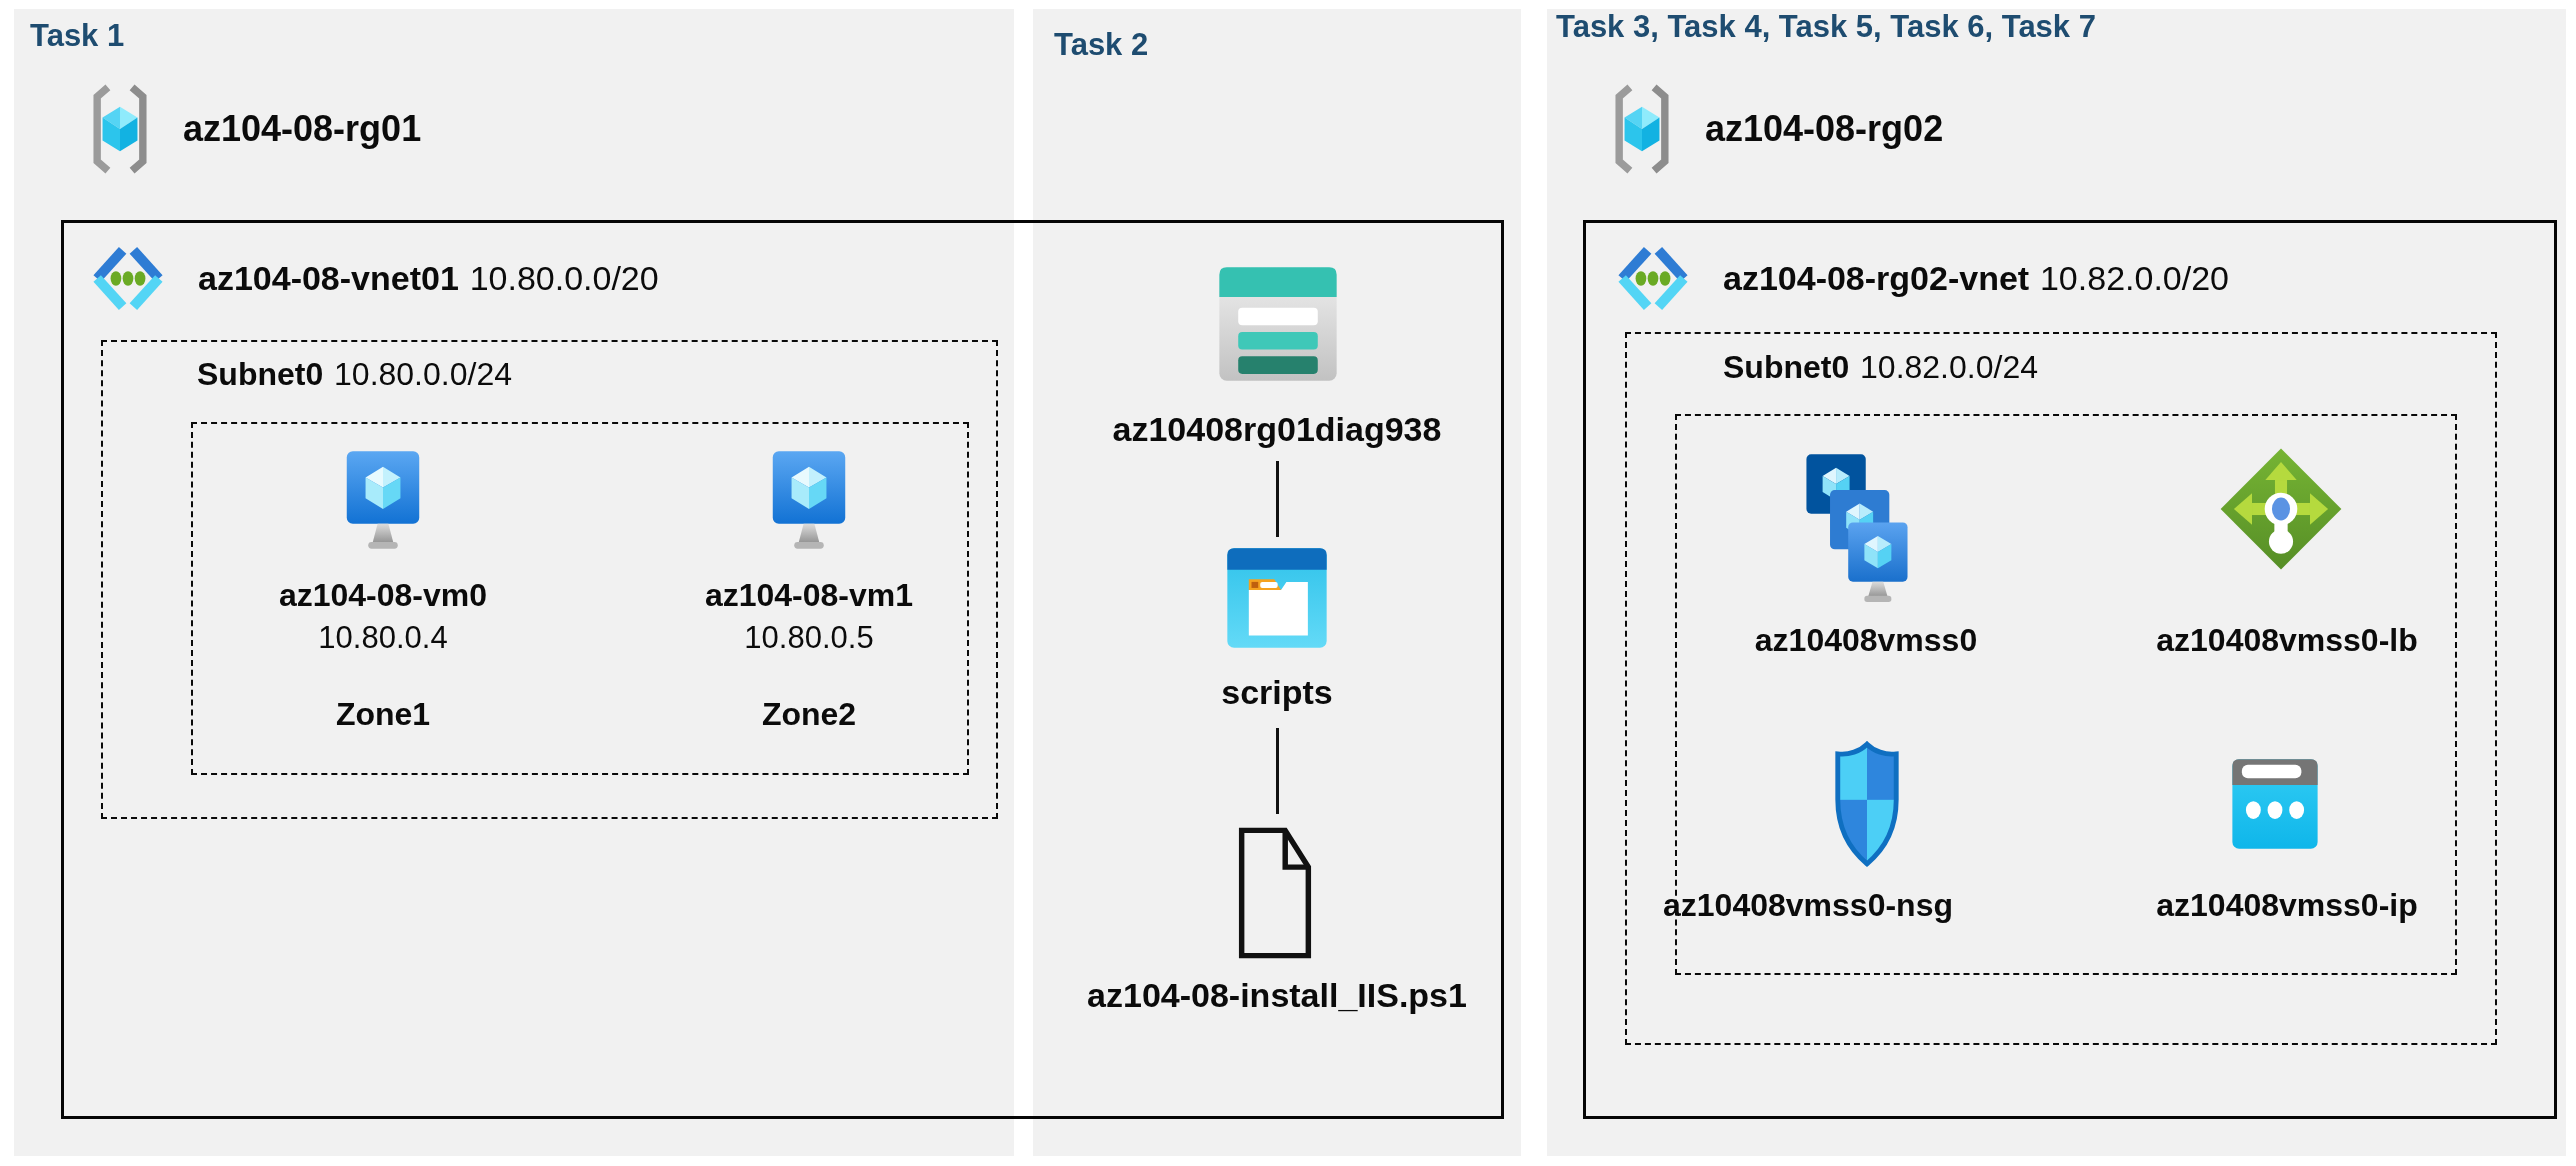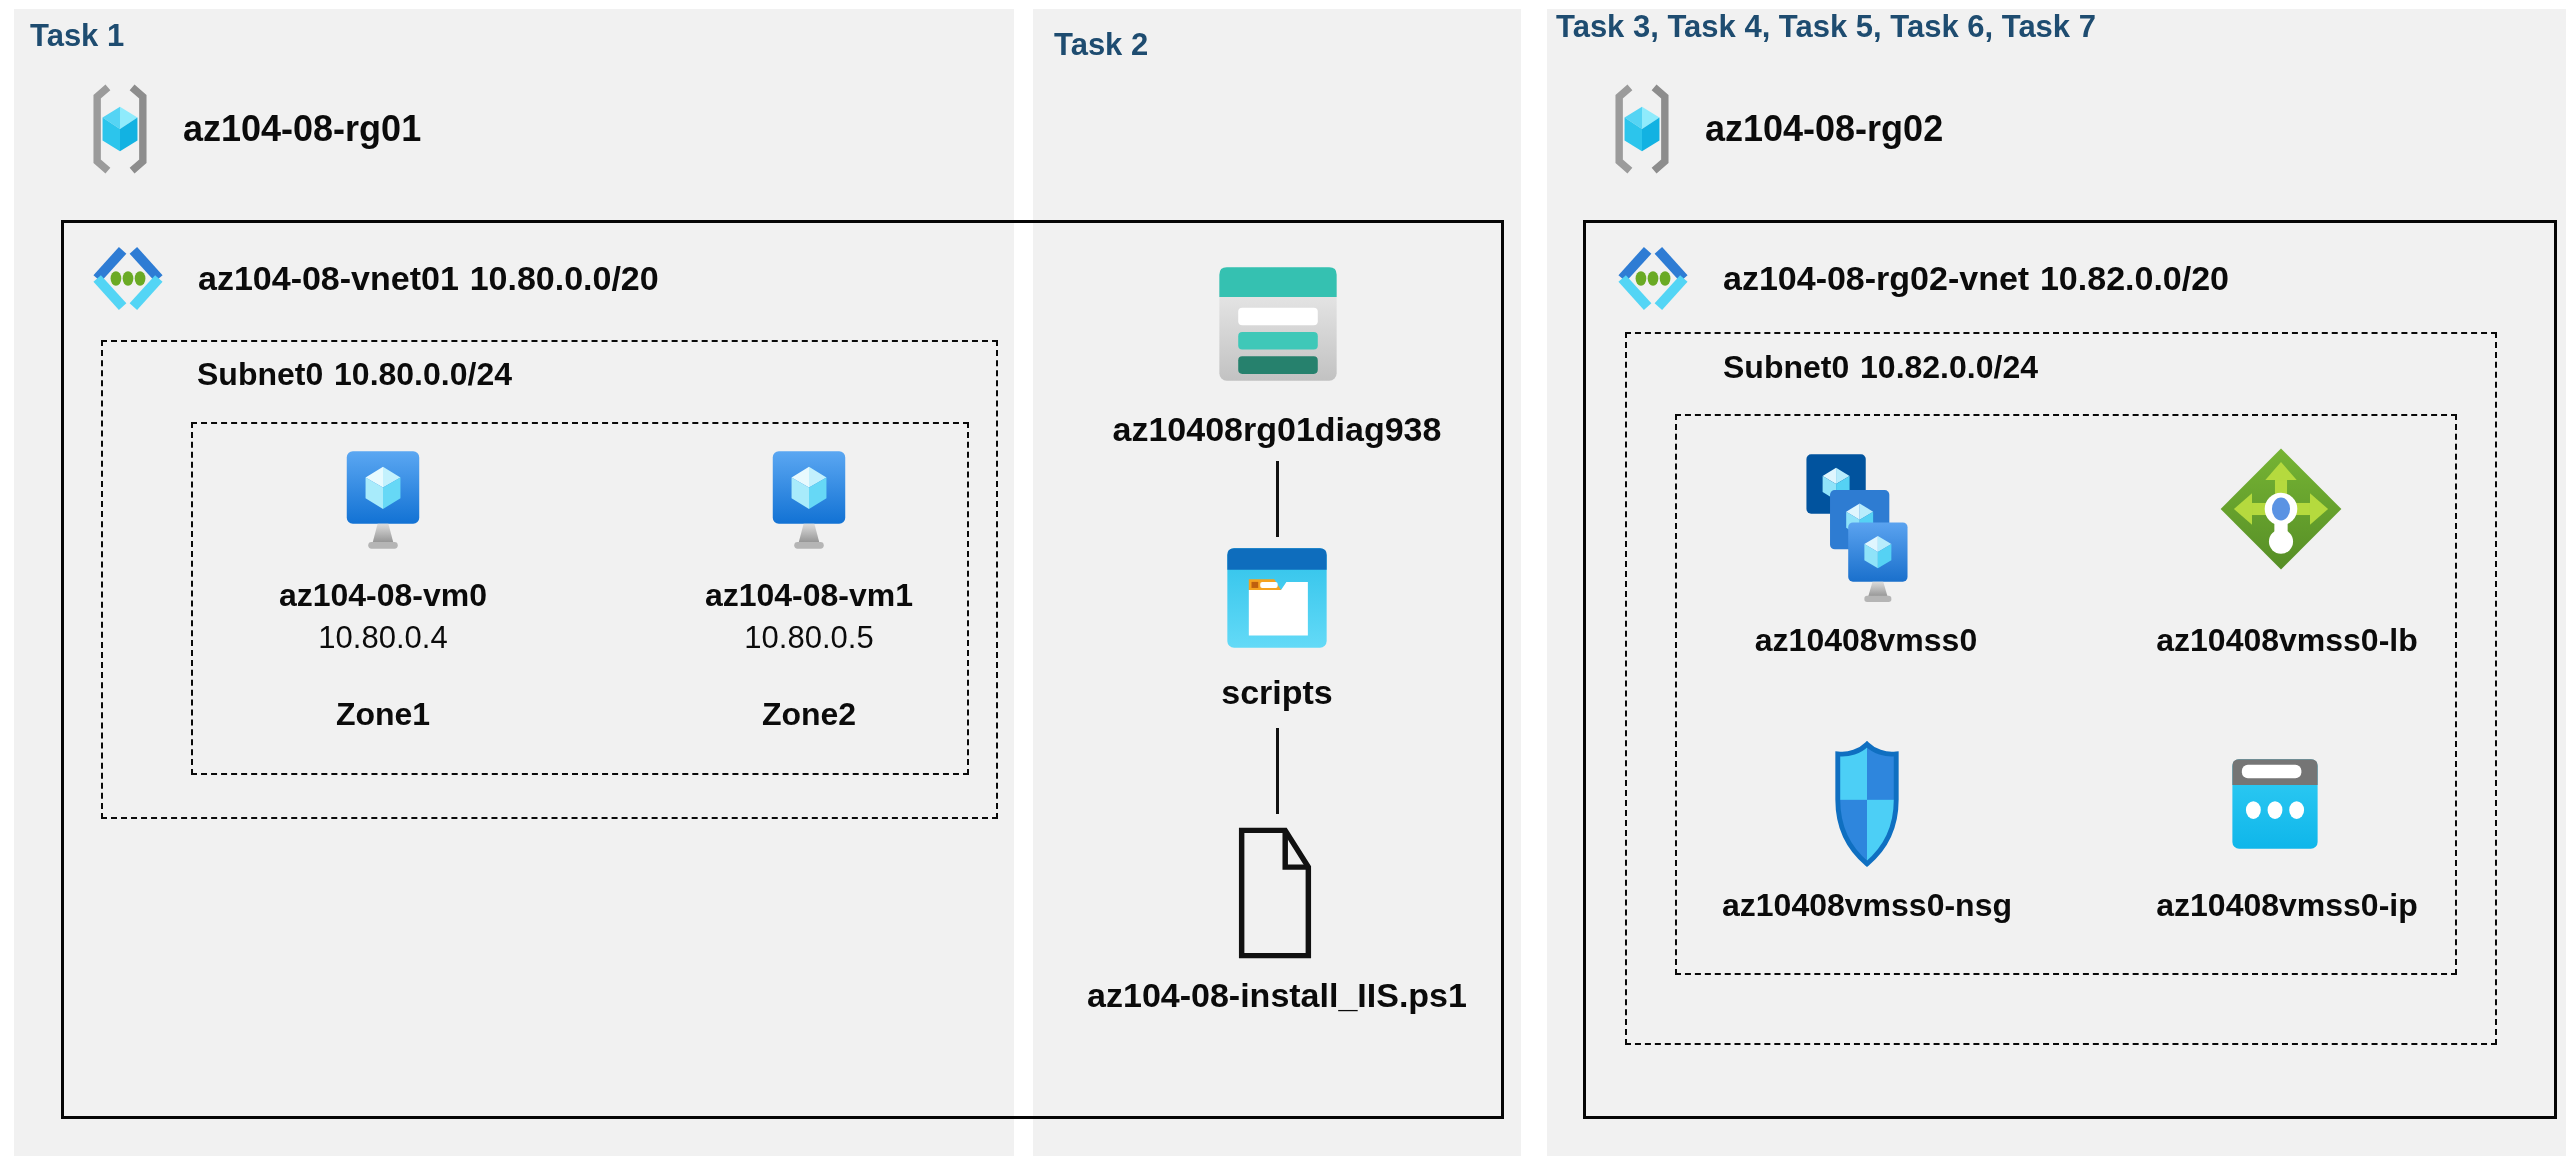--- a/index.html
+++ b/index.html
@@ -7,21 +7,21 @@
            font-family:"Liberation Sans",sans-serif;color:#0b0b0b;overflow:hidden;}
   .panel{position:absolute;background:#f1f1f1;}
   .hdr{position:absolute;font-size:31px;font-weight:700;color:#1e4c70;white-space:nowrap;}
   .box{position:absolute;background:transparent;pointer-events:none;}
   .solid{border:3.4px solid #060606;}
   .dash{border:2.7px dashed #0a0a0a;}
   .row{position:absolute;display:flex;align-items:center;gap:28px;}
   .rglbl{font-size:36px;font-weight:700;white-space:nowrap;}
   .vnetlbl{font-size:34px;white-space:nowrap;}
   .b{font-weight:700;}
-  .r{font-weight:700;margin-left:10.8px;margin-top:24px;}
+  .r{font-weight:400;margin-left:10.8px;margin-top:24px;}
   .sublbl{position:absolute;font-size:32px;white-space:nowrap;}
   .clabel{position:absolute;transform:translateX(-50%);text-align:center;white-space:nowrap;
           font-size:32px;font-weight:700;}
   .clabel.reg{font-weight:400;font-size:31px;}
   .clabel.big{font-size:34px;}
   .icon{position:absolute;}
   .line{position:absolute;width:3.4px;background:#111;}
 </style>
 </head>
 <body>
@@ -234,21 +234,21 @@
           <path d="M50,6 C60,16 76,22 92,20 L92,86 C92,130 74,158 50,178 C26,158 8,130 8,86 L8,20 C24,22 40,16 50,6 Z"></path>
         </clipPath>
       </defs>
     <g clip-path="url(#nsgc)">
       <rect x="0" y="0" width="100" height="184" fill="#2e86dd"></rect>
       <rect x="0" y="0" width="50" height="86" fill="#4ccff6"></rect>
       <rect x="50" y="86" width="50" height="98" fill="#4ccff6"></rect>
     </g>
     <path d="M50,6 C60,16 76,22 92,20 L92,86 C92,130 74,158 50,178 C26,158 8,130 8,86 L8,20 C24,22 40,16 50,6 Z" fill="none" stroke="#0f6fc1" stroke-width="7"></path>
   </svg>
-  <div class="clabel" style="left:1867px;top:887px">az10408vmss0-nsg</div>
+  <div class="clabel" style="left:1808px;top:887px">az10408vmss0-nsg</div>
 
   <svg class="icon" style="left:2231px;top:758px" width="88" height="92" viewBox="0 0 130 136">
     <defs>
         <linearGradient id="ipg" x1="0" y1="0" x2="0" y2="1">
       <stop offset="0" stop-color="#33cdf4"></stop>
           <stop offset="1" stop-color="#0fb6ea"></stop>
         </linearGradient>
       </defs>
     <rect x="2" y="2" width="126" height="132" rx="10" fill="url(#ipg)"></rect>
     <path d="M12,2 H118 Q128,2 128,12 V40 H2 V12 Q2,2 12,2 Z" fill="#757575"></path>

